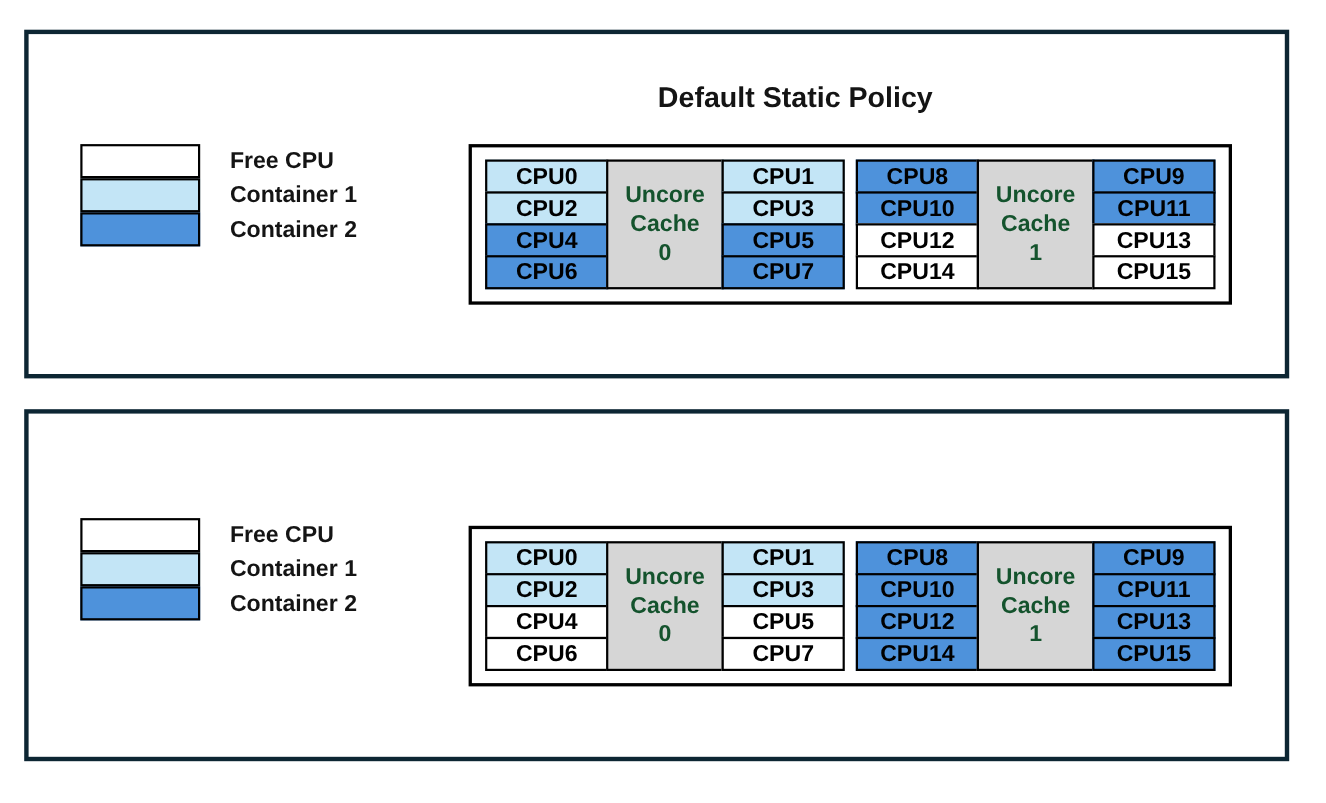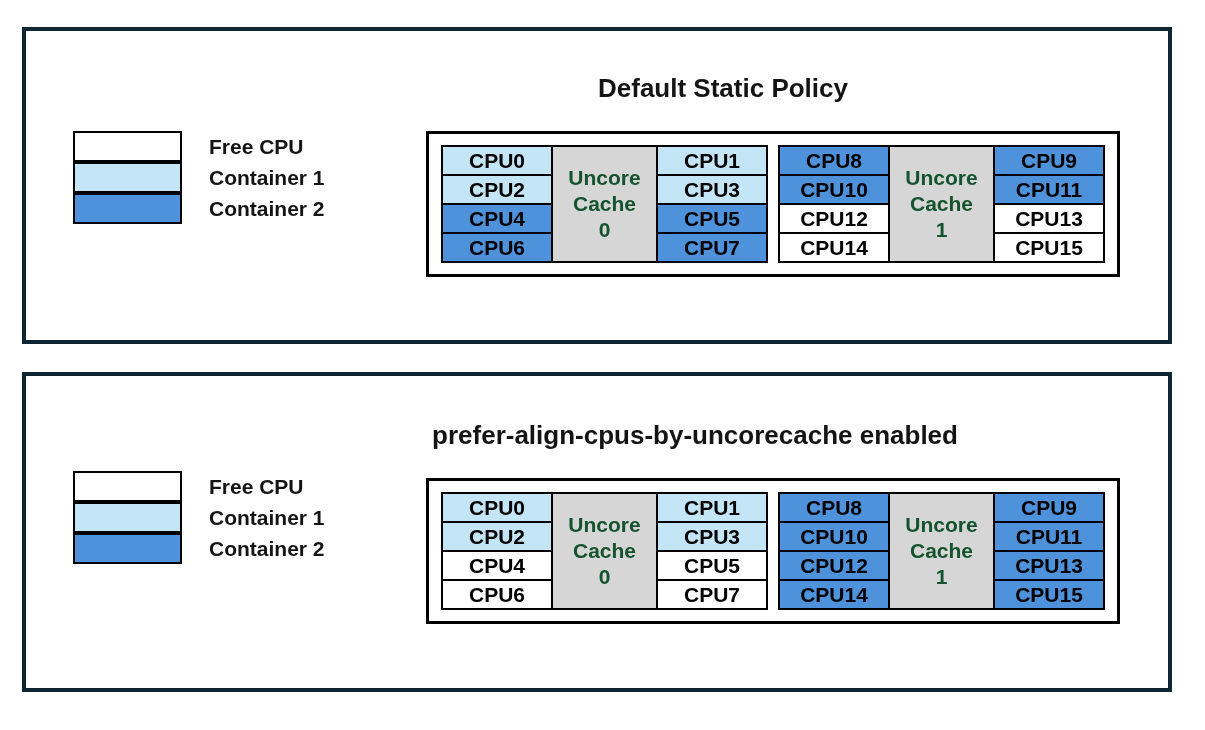--- a/index.html
+++ b/index.html
@@ -101,21 +101,20 @@
         <div class="cpu-cell" style="background-color: rgb(78, 146, 219);">CPU9</div>
         <div class="cpu-cell" style="background-color: rgb(78, 146, 219);">CPU11</div>
         <div class="cpu-cell" style="background-color: rgb(255, 255, 255);">CPU13</div>
         <div class="cpu-cell" style="background-color: rgb(255, 255, 255);">CPU15</div>
       </div>
     </div>
   </div>
 </section>
 
 <section class="panel panel-1">
-  <h1 class="title">prefer-align-cpus-by-uncorecache enabled</h1>
 
   <div class="legend">
     <div class="legend-row">
       <span class="swatch" style="background-color: rgb(255, 255, 255);"></span>
       <span class="legend-label">Free CPU</span>
     </div>
     <div class="legend-row">
       <span class="swatch" style="background-color: rgb(195, 229, 246);"></span>
       <span class="legend-label">Container 1</span>
     </div>

